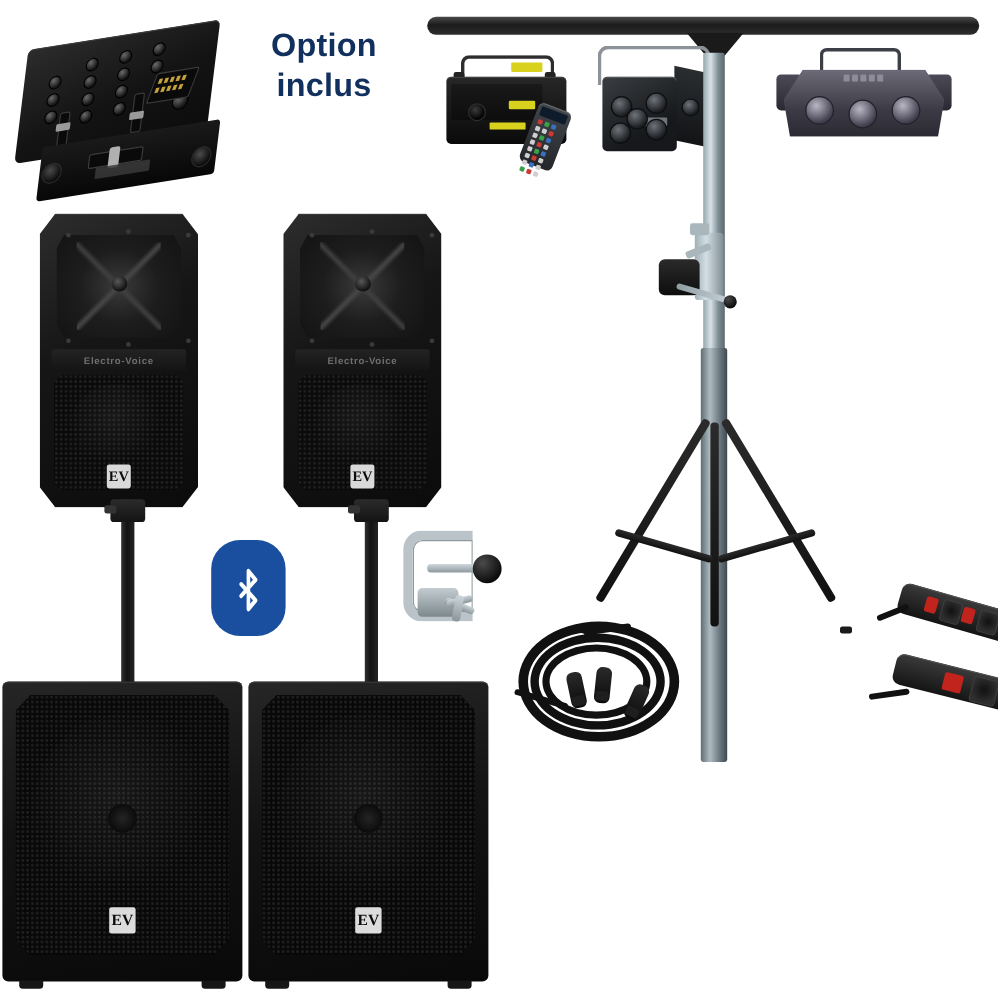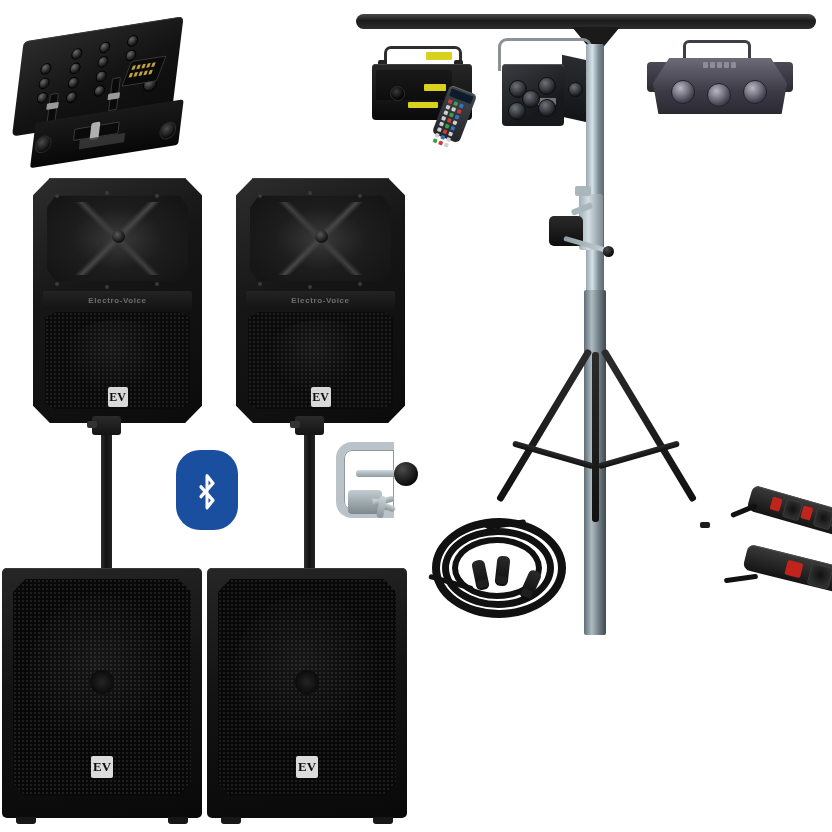--- a/index.html
+++ b/index.html
@@ -196,21 +196,21 @@
     background:radial-gradient(circle at 35% 30%,#4a4a4a,#0d0d0d 70%);
   }
   .winch .lug{position:absolute;background:#a9b7bd;border-radius:2px;}
   .leg{
     position:absolute;background:linear-gradient(180deg,#2b2b2b,#111);
     border-radius:3px;transform-origin:top center;
   }
   .foot{position:absolute;width:10px;height:6px;background:#1b1b1b;border-radius:2px;}
 
   
-  .spk{width:169px;height:245px;}
+  .spk{width:132px;height:245px;}
   .spk .cab{
     position:absolute;inset:0;
     background:linear-gradient(150deg,#2d2d2d 0%,#161616 40%,#0b0b0b 100%);
     border-radius:10px;
     clip-path:polygon(10% 0%,90% 0%,100% 7%,100% 93%,90% 100%,10% 100%,0% 93%,0% 7%);
     box-shadow:inset 0 1px 0 #3d3d3d;
   }
   .spk .horn{
     position:absolute;left:14px;top:12px;right:14px;height:97px;
     background:
@@ -357,20 +357,22 @@
   .pstrip .sk{position:absolute;top:4px;width:15px;height:17px;border-radius:3px;
     background:radial-gradient(circle at 50% 45%,#111,#2e2e2e 72%);border:1px solid #3c3c3c;}
   .pcord{position:absolute;height:5px;background:#111;border-radius:3px;}
 </style>
 </head>
 <body>
 
 <div class="stage">
 
   <div class="abs headline">
+    <div>Option</div>
+    <div>inclus</div>
   </div>
 
   <div class="abs tbar"></div>
   <div class="abs tbar-yoke"></div>
 
   <div class="abs mixer">
     <div class="top">
       <div class="knob" style="left:22px;top:26px"></div>
       <div class="knob" style="left:22px;top:40px"></div>
       <div class="knob" style="left:22px;top:54px"></div>

